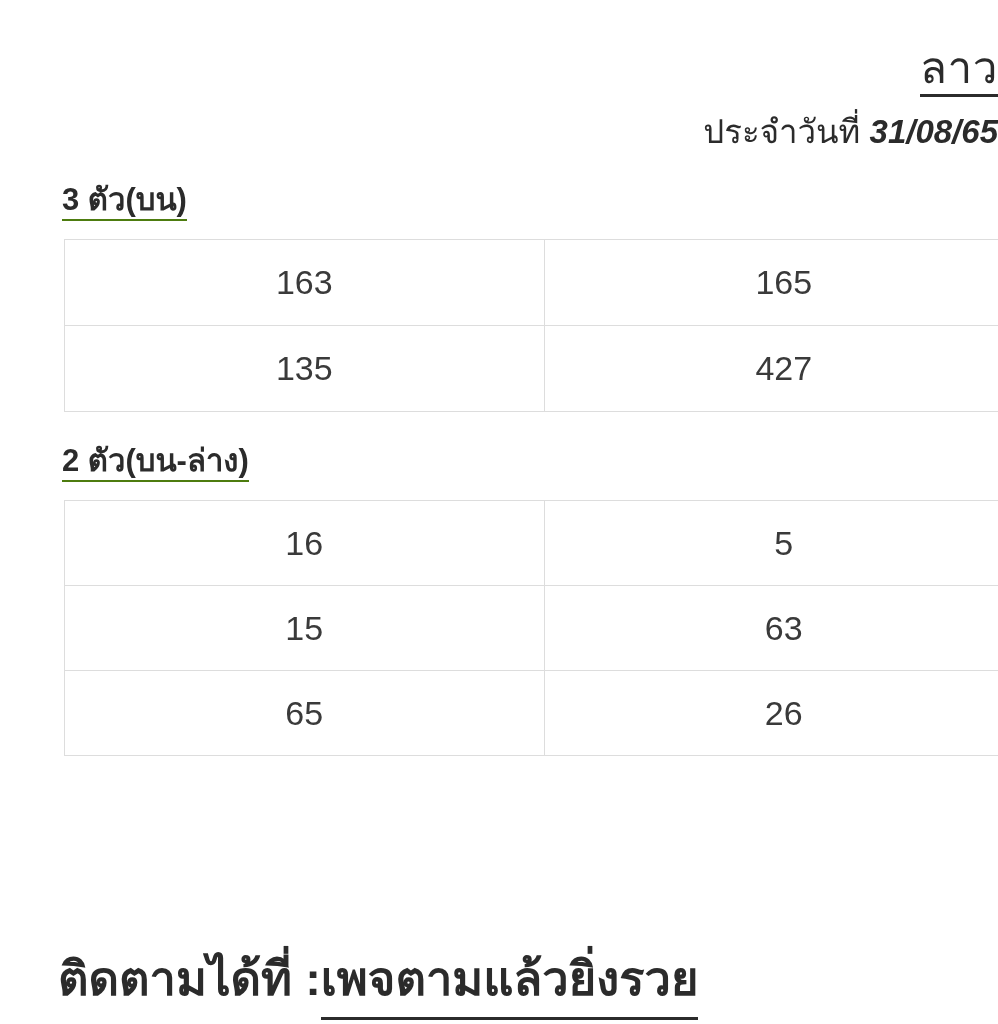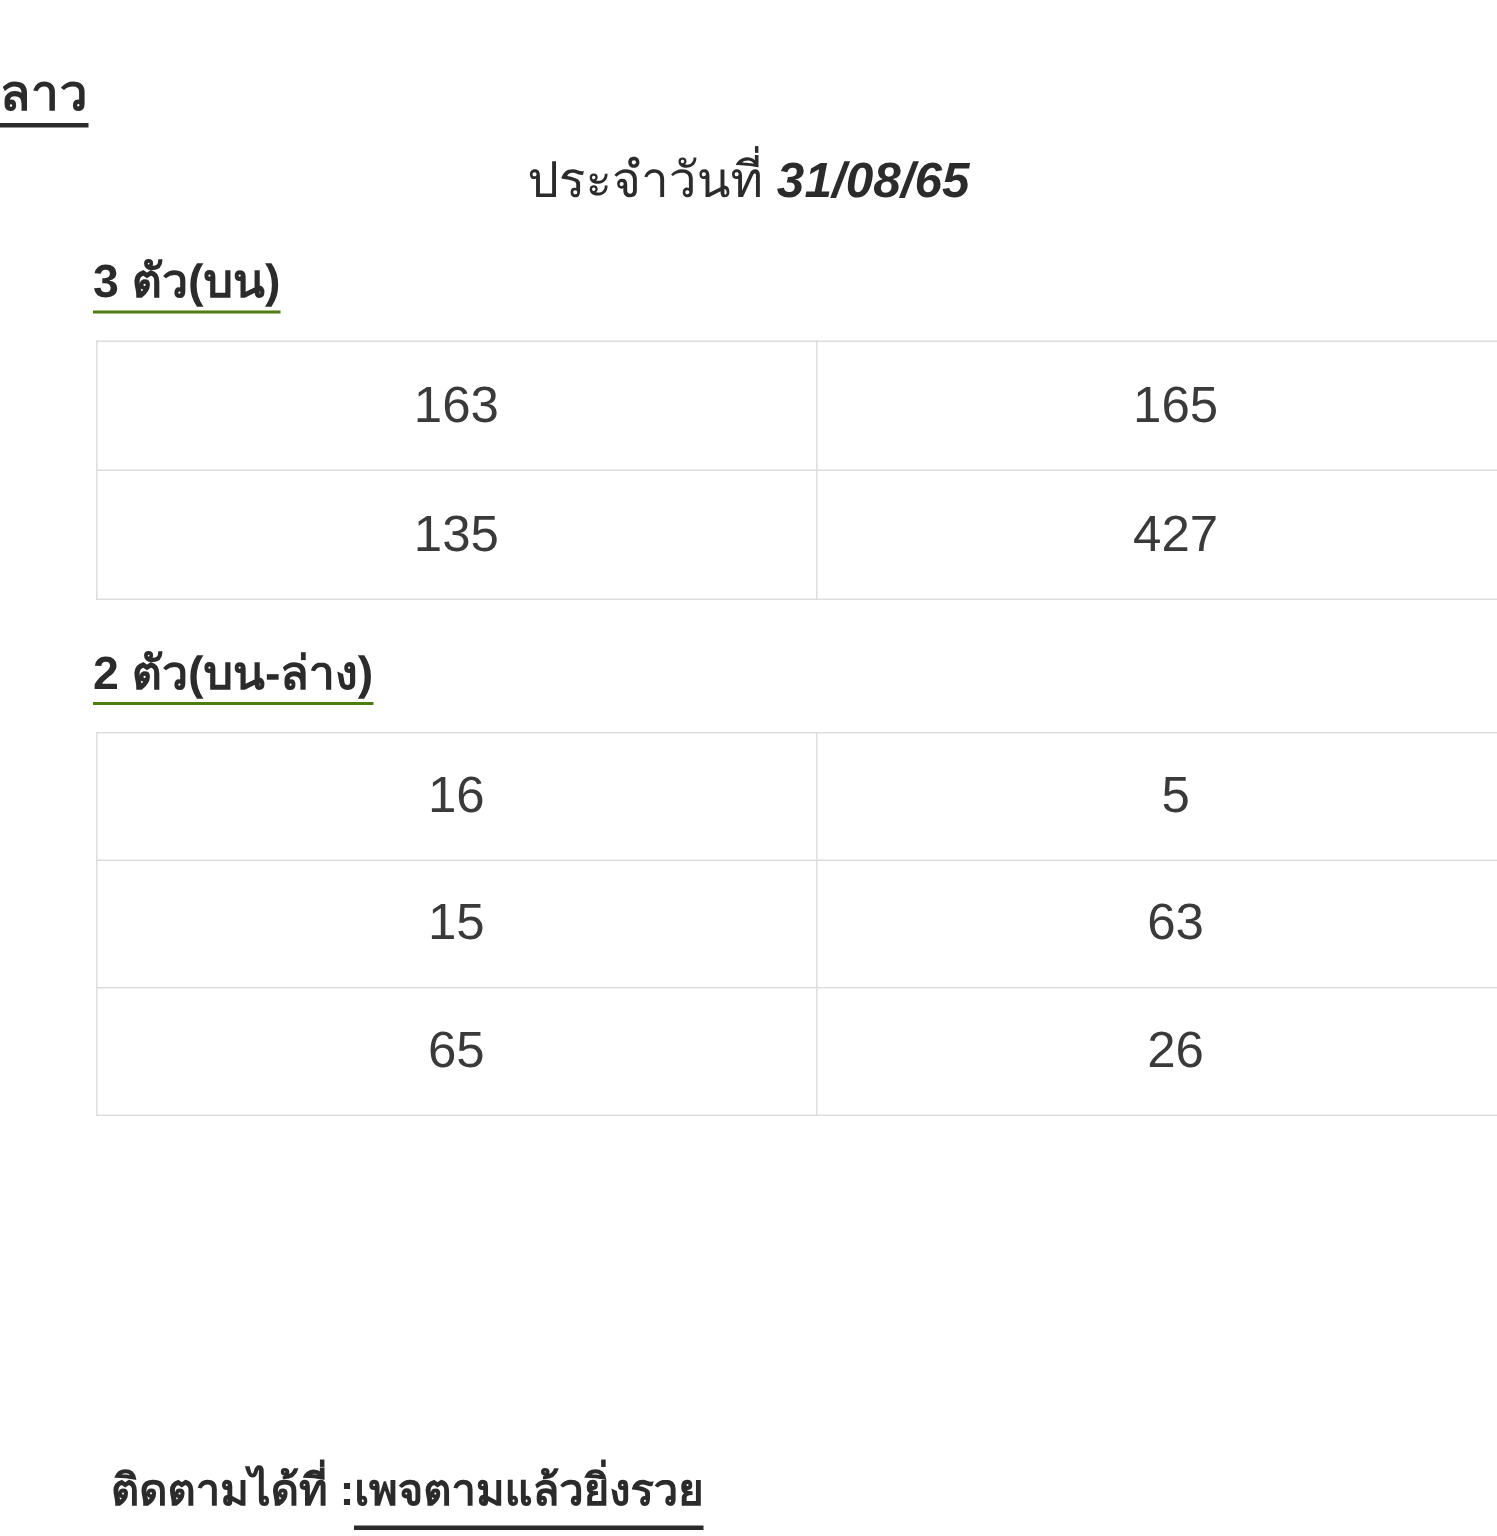--- a/index.html
+++ b/index.html
@@ -16,33 +16,33 @@
     overflow: hidden;
   }
   .page {
     width: 998px;
     height: 1024px;
     box-sizing: border-box;
     padding: 0;
     position: relative;
   }
   .title {
-    text-align: left;
-    font-size: 33px;
-    font-weight: bold;
+    text-align: right;
+    font-size: 44px;
+    font-weight: normal;
     letter-spacing: 0.5px;
     margin: 44px 0 0 0;
     line-height: 1.1;
   }
   .title span {
     border-bottom: 3px solid #2b2b2b;
     padding-bottom: 2px;
   }
   .subtitle {
-    text-align: center;
+    text-align: right;
     font-size: 33px;
     margin: 22px 0 0 0;
     line-height: 1.1;
     font-weight: normal;
   }
   .subtitle .date {
     font-style: italic;
     font-weight: bold;
   }
   .section-label {
@@ -68,23 +68,23 @@
     text-align: center;
     font-size: 34px;
     color: #3a3a3a;
     height: 82px;
     font-weight: normal;
   }
   table.three td { height: 83px; }
   table.two td { height: 82px; }
   .footer {
     position: absolute;
-    left: 74px;
+    left: 58px;
     bottom: 48px;
-    font-size: 29px;
+    font-size: 47px;
     font-weight: bold;
     white-space: nowrap;
   }
   .footer .ft-lead {
     display: inline-block;
   }
   .footer .ft-link {
     display: inline-block;
     border-bottom: 3px solid #2b2b2b;
     padding-bottom: 1px;

